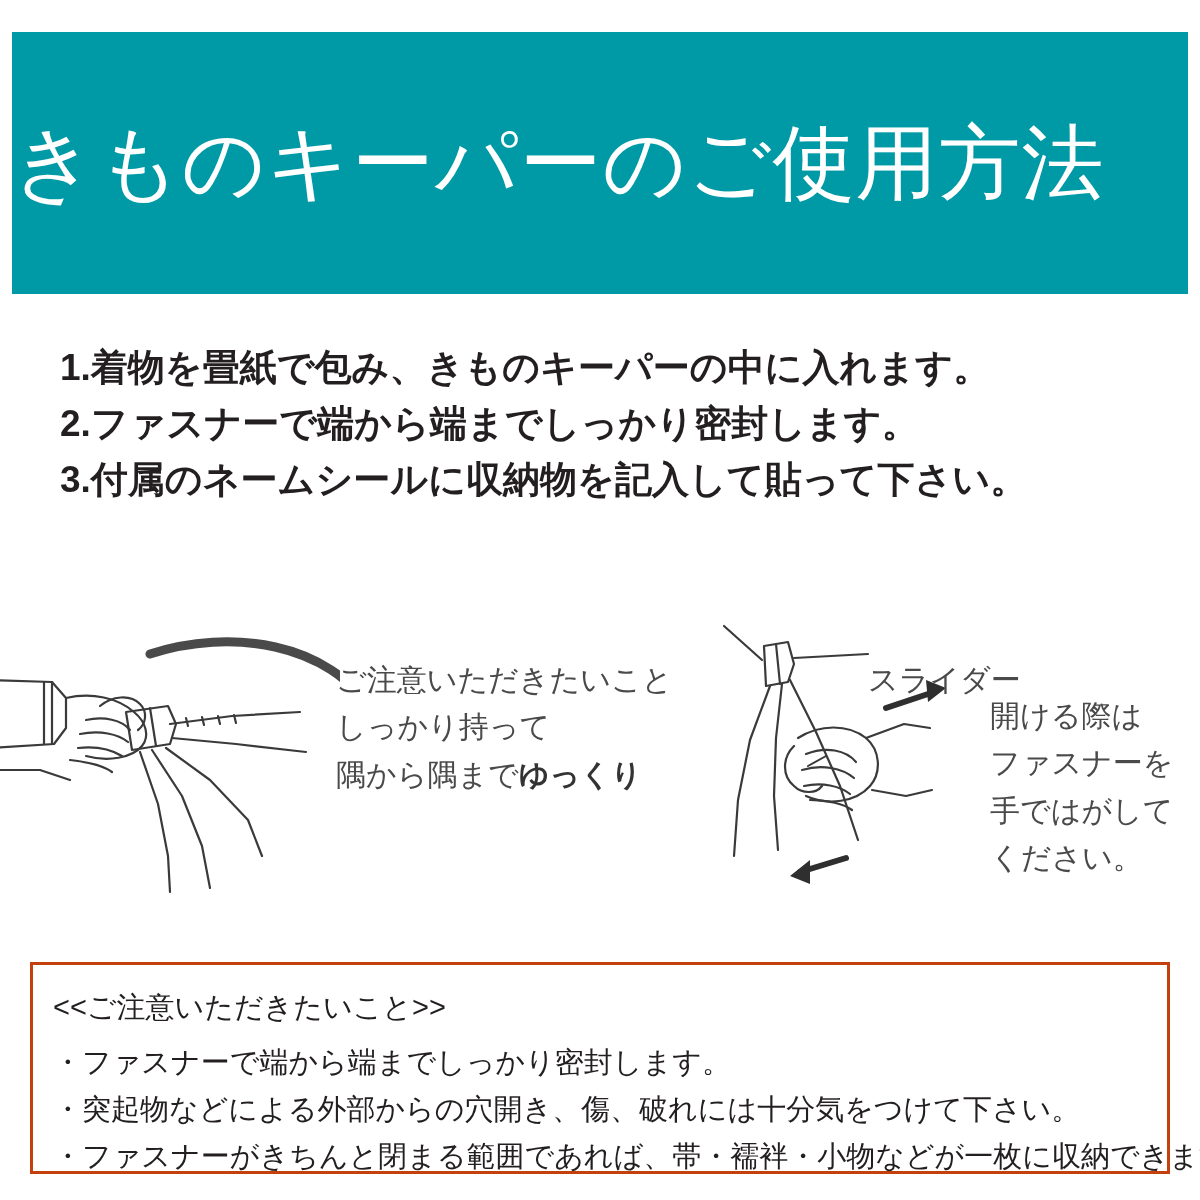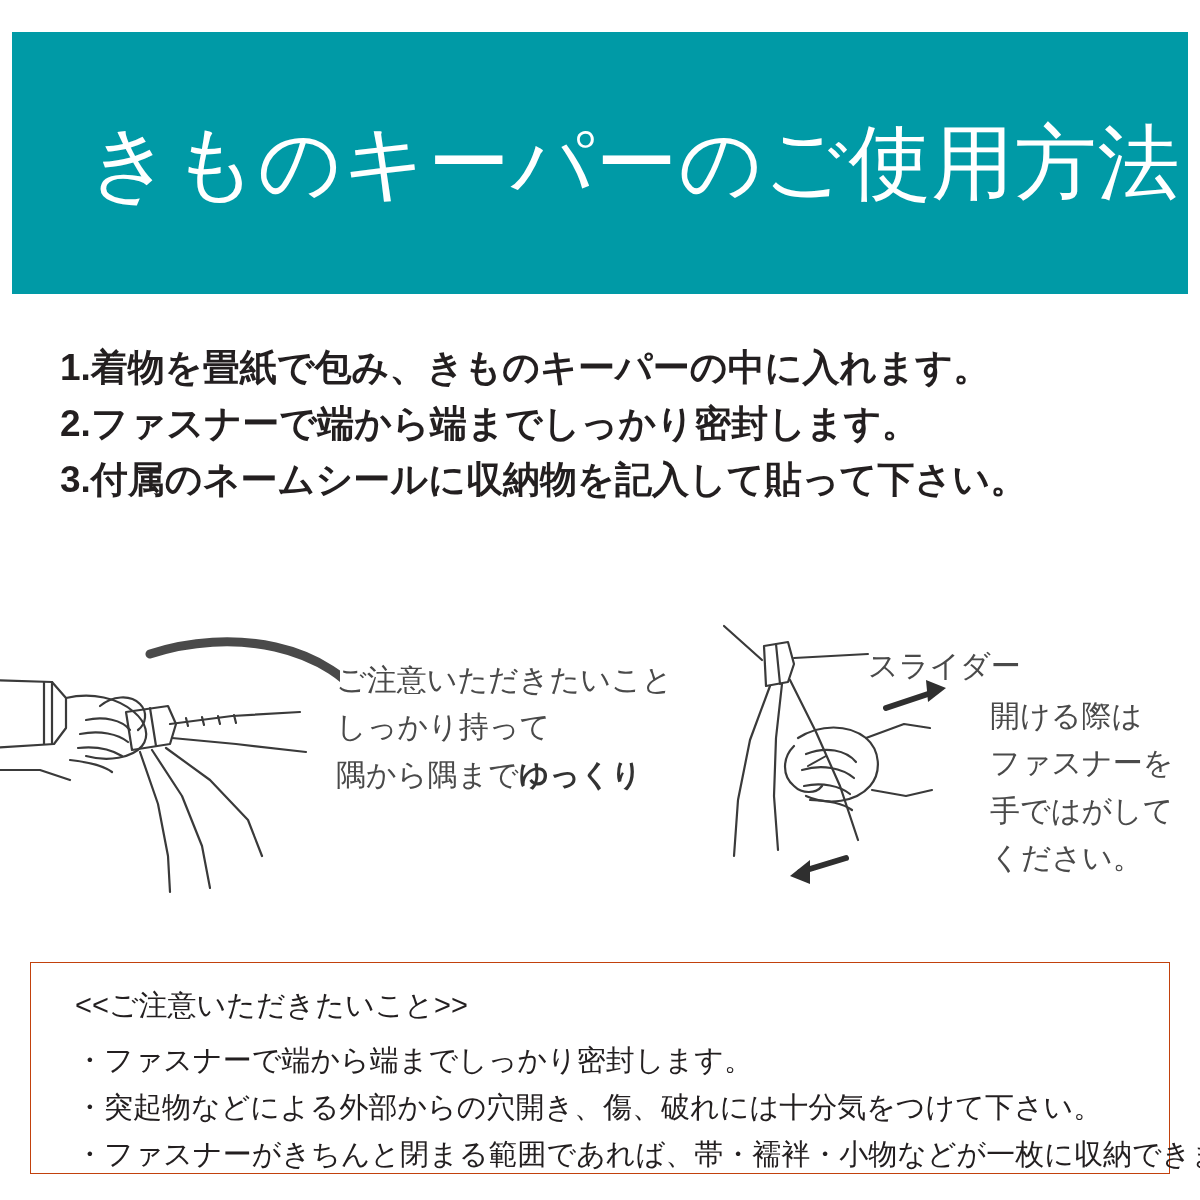--- a/index.html
+++ b/index.html
@@ -26,21 +26,20 @@
     background: #009aa6;
     display: flex;
     align-items: center;
     box-sizing: border-box;
   }
   .header-title {
     color: #ffffff;
     font-size: 82px;
     line-height: 1;
     letter-spacing: 1px;
-    padding-left: 76px;
     font-weight: 400;
     white-space: nowrap;
   }
 
   
   .steps {
     position: absolute;
     left: 60px;
     top: 340px;
     width: 1120px;
@@ -86,35 +85,35 @@
   .cap-left {
     left: 336px;
     top: 36px;
   }
   .cap-right {
     left: 300px;
     top: 72px;
   }
   .cap-slider {
     left: 178px;
-    top: 22px;
+    top: 36px;
     font-size: 30px;
     color: #4a4a4a;
   }
 
   
   .notes {
     position: absolute;
     left: 30px;
     top: 962px;
     width: 1140px;
     height: 212px;
-    border: 1px solid #c2410c;
+    border: 3px solid #c2410c;
     box-sizing: border-box;
-    padding: 24px 32px 0 44px;
+    padding: 24px 32px 0 20px;
   }
   .notes-title {
     font-size: 29px;
     line-height: 1.3;
     margin-bottom: 12px;
     color: #231f20;
   }
   .note-item {
     font-size: 29px;
     line-height: 1.62;

